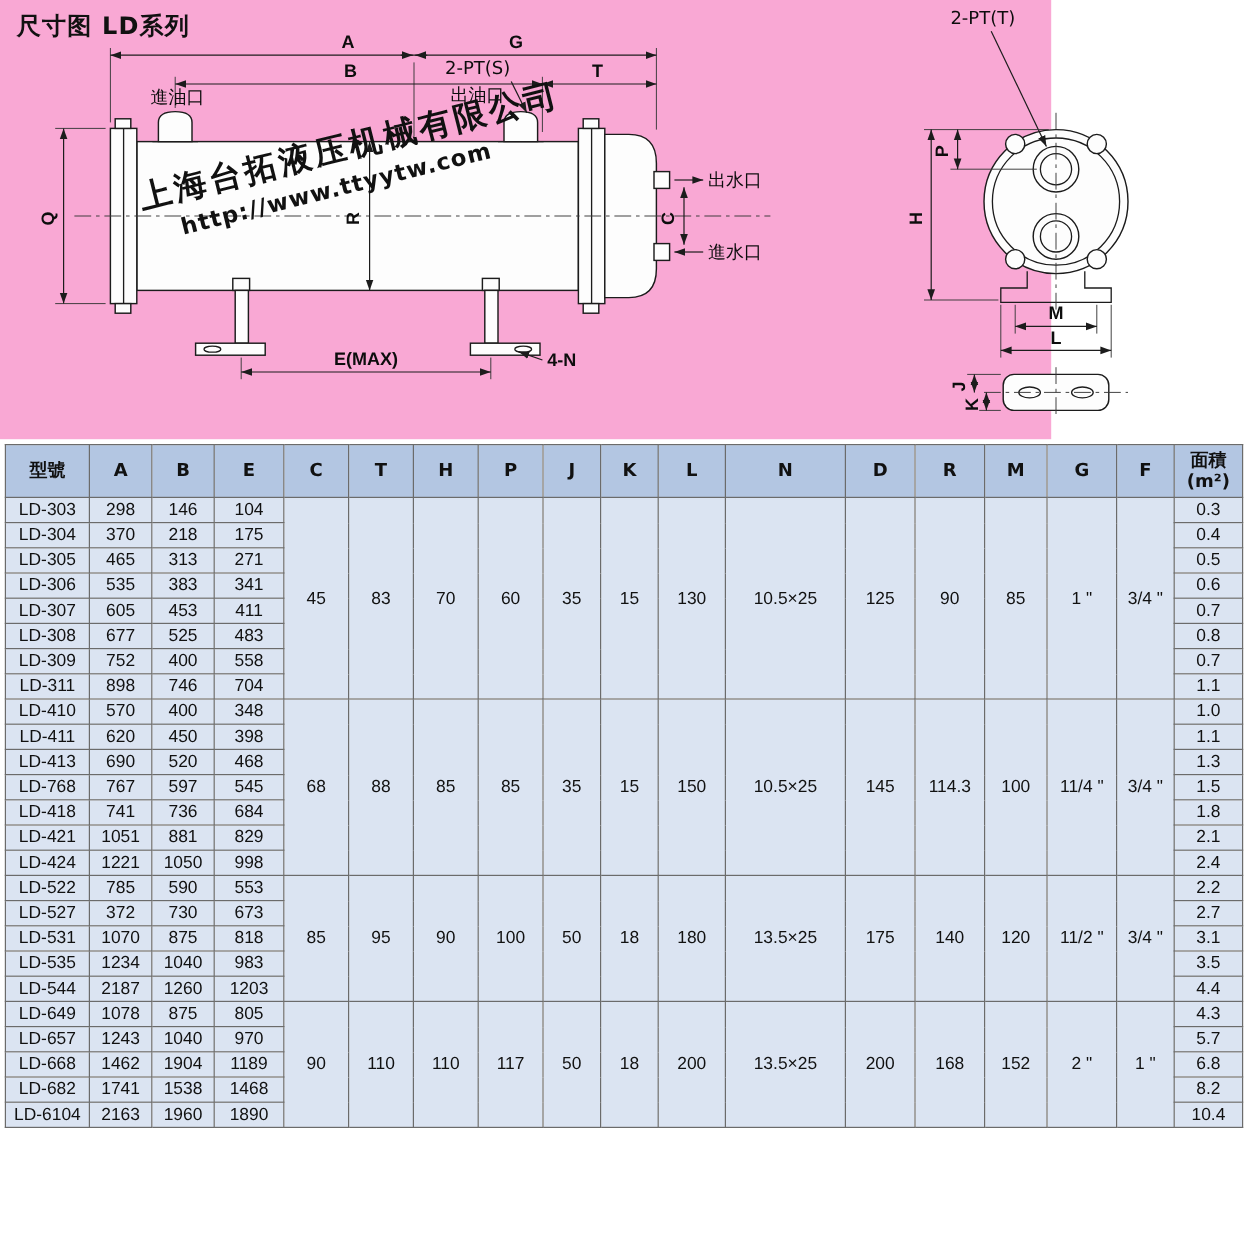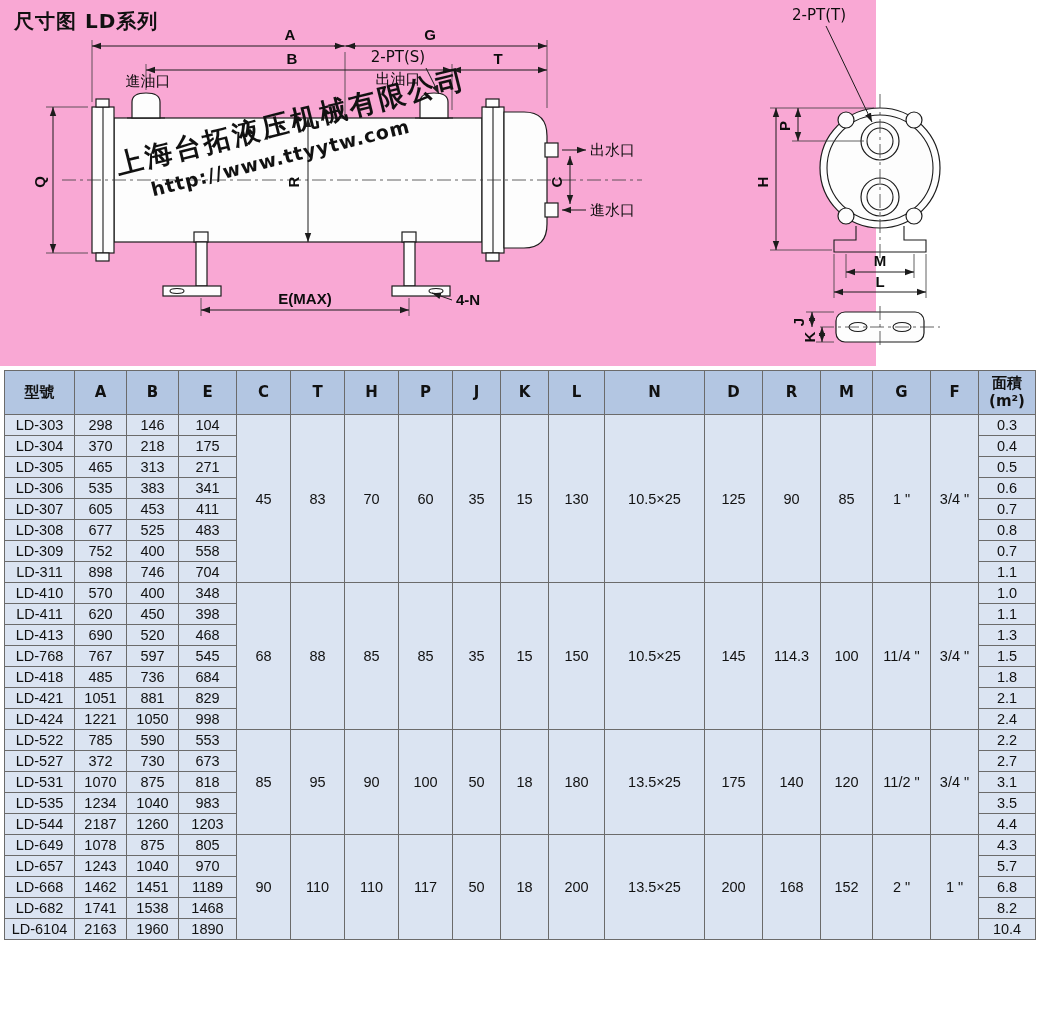--- a/index.html
+++ b/index.html
@@ -348,21 +348,21 @@
       </tr>
       <tr>
         <td>LD-768</td>
         <td>767</td>
         <td>597</td>
         <td>545</td>
         <td>1.5</td>
       </tr>
       <tr>
         <td>LD-418</td>
-        <td>485</td>
+        <td>741</td>
         <td>736</td>
         <td>684</td>
         <td>1.8</td>
       </tr>
       <tr>
         <td>LD-421</td>
         <td>1051</td>
         <td>881</td>
         <td>829</td>
         <td>2.1</td>
@@ -445,21 +445,21 @@
       <tr>
         <td>LD-657</td>
         <td>1243</td>
         <td>1040</td>
         <td>970</td>
         <td>5.7</td>
       </tr>
       <tr>
         <td>LD-668</td>
         <td>1462</td>
-        <td>1451</td>
+        <td>1904</td>
         <td>1189</td>
         <td>6.8</td>
       </tr>
       <tr>
         <td>LD-682</td>
         <td>1741</td>
         <td>1538</td>
         <td>1468</td>
         <td>8.2</td>
       </tr>

